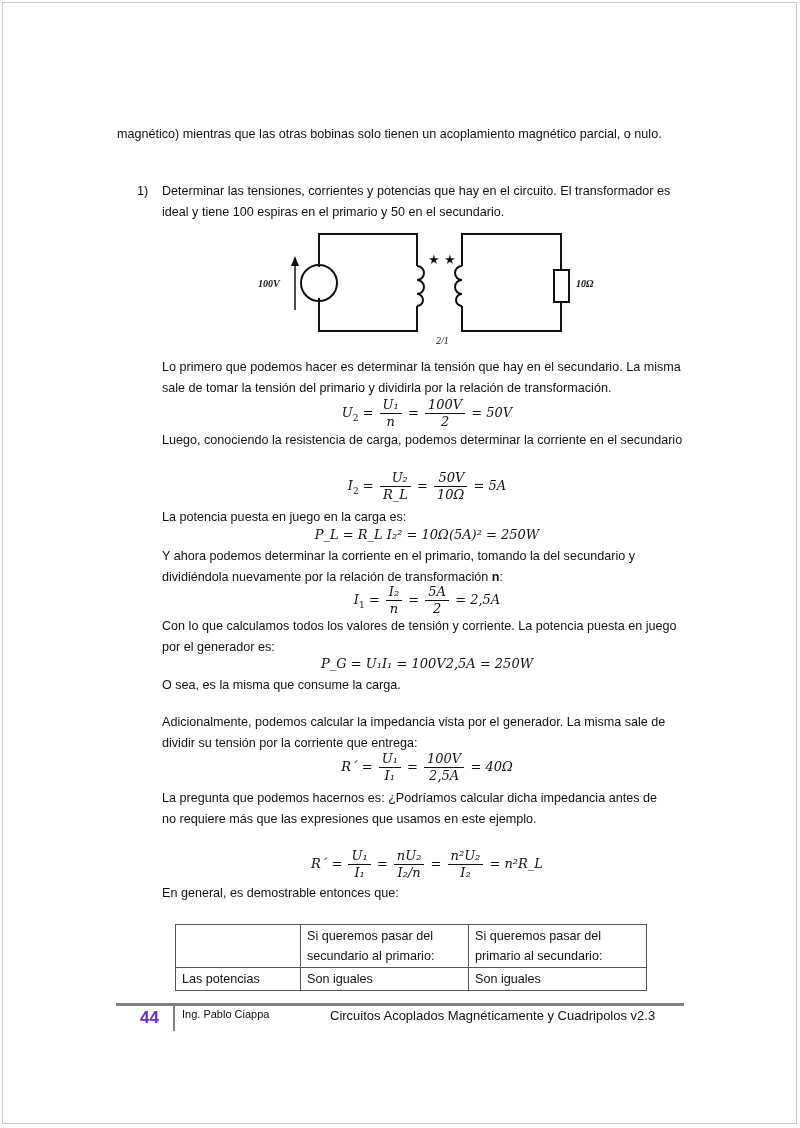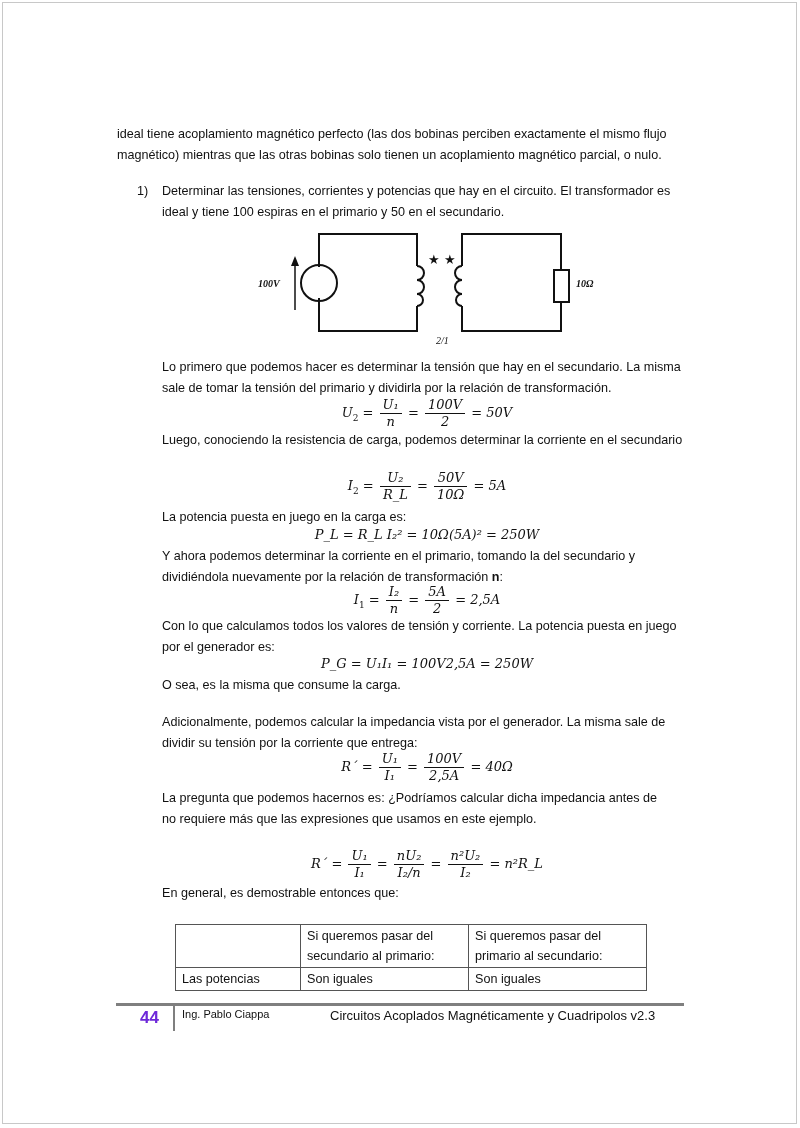--- a/index.html
+++ b/index.html
@@ -6,41 +6,40 @@
   body { width: 800px; height: 1128px; position: relative; overflow: hidden; font-family: "Liberation Sans", sans-serif; color: #111; }
   .page-frame { position: absolute; left: 2px; top: 2px; width: 795px; height: 1122px; border: 1px solid #c8c8c8; box-sizing: border-box; }
   .text { position: absolute; left: 117px; width: 570px; font-size: 12.6px; line-height: 21px; }
   .p { margin: 0; }
   .indent { left: 162px; width: 530px; }
   .list-item { position: absolute; left: 137px; top: 181px; width: 555px; font-size: 12.6px; line-height: 21px; }
   .list-num { position: absolute; left: 0; top: 0; }
   .list-body { position: absolute; left: 25px; top: 0; width: 530px; }
   .eq { position: absolute; left: 162px; width: 530px; text-align: center; font-family: "DejaVu Serif", serif; font-style: italic; font-size: 13px; }
   .frac { display: inline-block; vertical-align: middle; text-align: center; margin: 0 2px; }
-  .frac .num { display: block; border-bottom: 1px solid #111; padding: 0 3px; line-height: 16px; }
+  .frac .num { display: block; border-bottom: 1px solid #111; padding: 0 3px; line-height: 16px; text-align: right; }
   .frac .den { display: block; padding: 0 3px; line-height: 16px; }
   .upright { font-style: normal; }
   sub, sup { font-size: 9px; }
   b { font-weight: bold; }
   .circuit { position: absolute; left: 250px; top: 228px; width: 360px; height: 120px; }
   table.summary { position: absolute; left: 175px; top: 924px; width: 472px; border-collapse: collapse; font-size: 12.6px; }
   table.summary td { border: 1px solid #555; padding: 1px 6px; vertical-align: top; line-height: 20px; }
   .footer-rule { position: absolute; left: 116px; top: 1003px; width: 568px; height: 3px; background: #7f7f7f; }
   .footer-vline { position: absolute; left: 173px; top: 1005px; width: 2px; height: 26px; background: #7f7f7f; }
   .footer-page { position: absolute; left: 140px; top: 1008px; font-size: 17px; font-weight: bold; color: #6d28d9; }
   .footer-author { position: absolute; left: 182px; top: 1008px; font-size: 11px; }
   .footer-title { position: absolute; left: 330px; top: 1008px; font-size: 13px; }
 </style>
 </head>
 <body>
 
 <div class="page-frame"></div>
 
 <div class="text" style="top:124px;">
-  <p class="p">ideal tiene acoplamiento magnético perfecto (las dos bobinas perciben exactamente el mismo flujo</p>
   <p class="p">magnético) mientras que las otras bobinas solo tienen un acoplamiento magnético parcial, o nulo.</p>
 </div>
 
 <div class="list-item">
   <span class="list-num">1)</span>
   <div class="list-body">
     <p class="p">Determinar las tensiones, corrientes y potencias que hay en el circuito. El transformador es</p>
     <p class="p">ideal y tiene 100 espiras en el primario y 50 en el secundario.</p>
   </div>
 </div>

